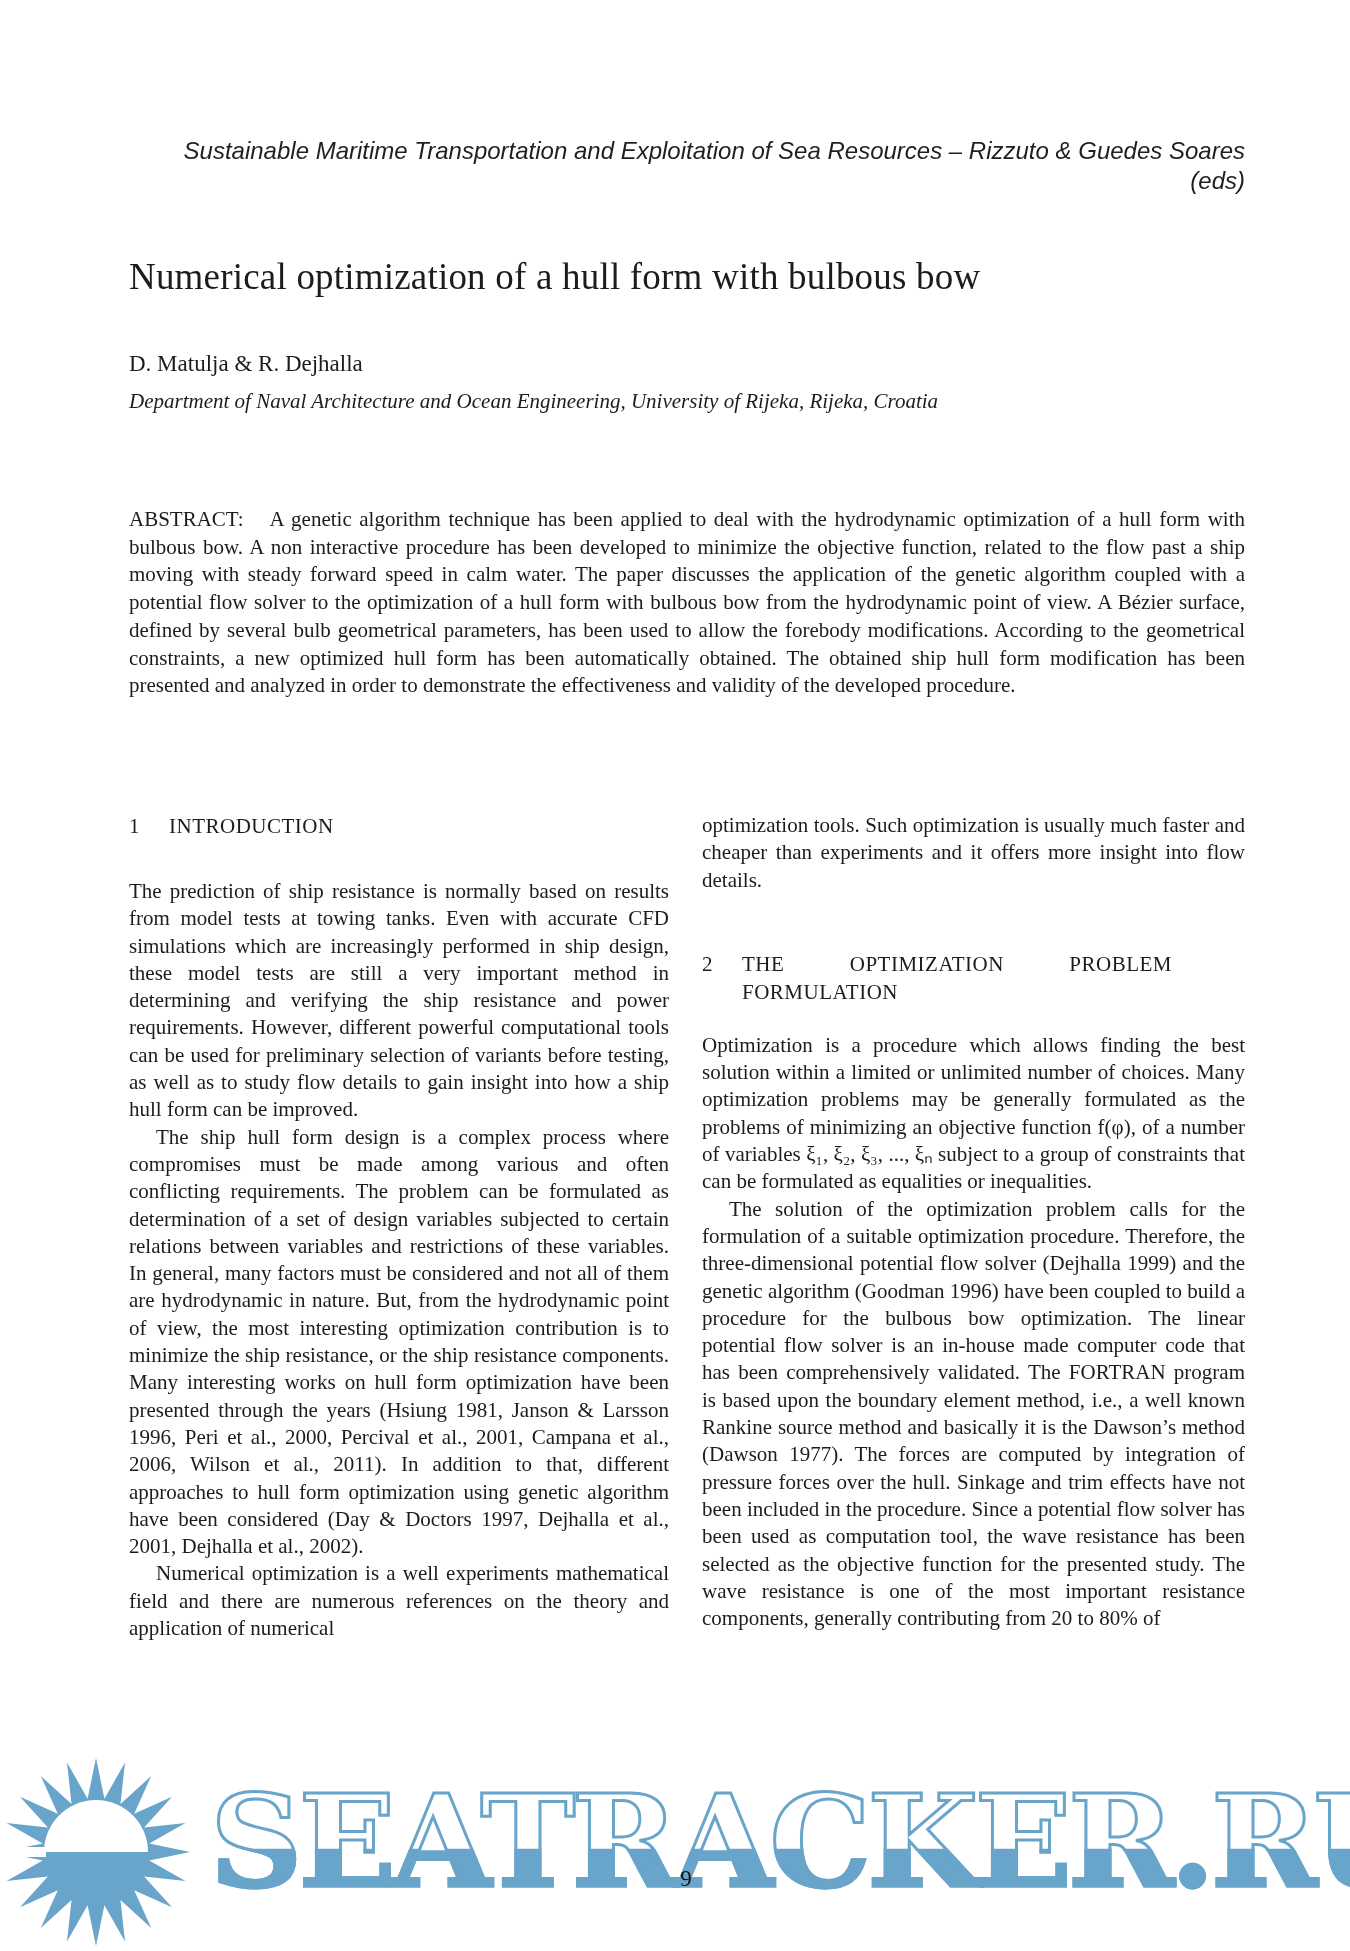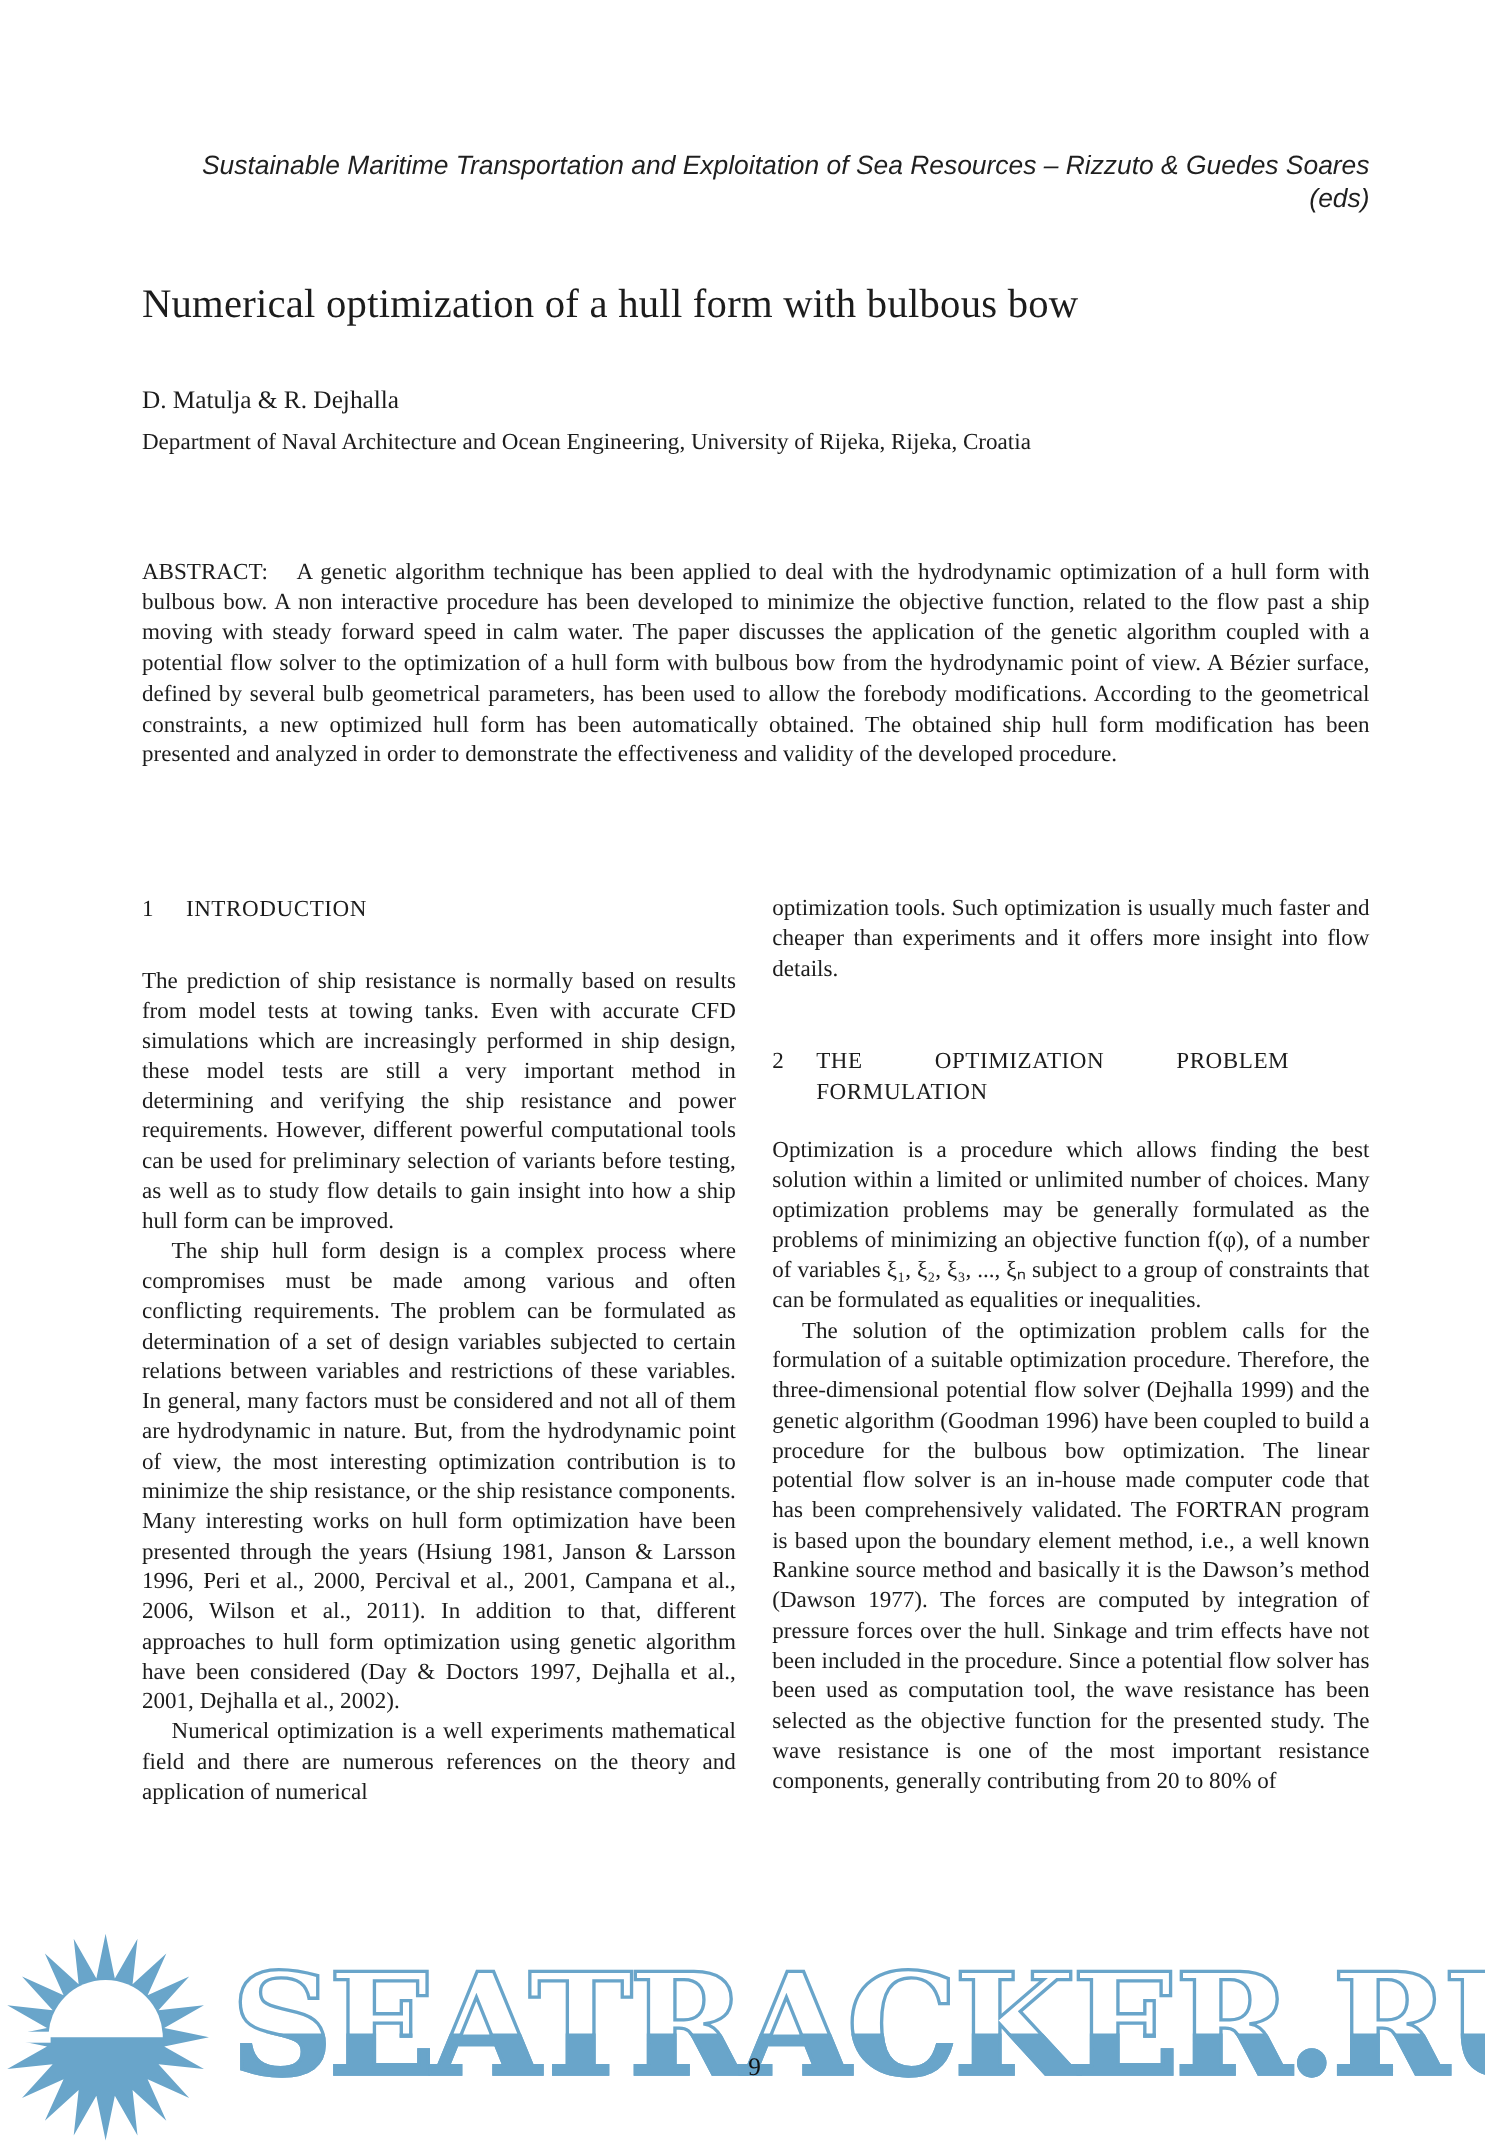--- a/index.html
+++ b/index.html
@@ -13,21 +13,21 @@
   .imprint{
     left:129px;top:136px;width:1116px;text-align:right;
     font-family:"Liberation Sans",sans-serif;font-style:italic;
     font-size:24px;line-height:30px;color:#1f1f1f;
   }
   .paper-title{
     left:129px;top:256px;width:1116px;
     font-size:37px;line-height:1.15;font-weight:normal;letter-spacing:.2px;
   }
   .authors{left:129px;top:351px;width:1116px;font-size:23px;}
-  .affiliation{left:129px;top:389px;width:1116px;font-size:21px;}
+  .affiliation{left:129px;top:389px;width:1116px;font-size:21px;font-style:italic;}
 
   .abstract{
     left:129px;top:506px;width:1116px;
     font-size:21px;line-height:27.7px;text-align:justify;
   }
   .abstract .abstract-label{padding-right:26px;}
 
   .col{font-size:21px;line-height:27.3px;text-align:justify;}
   .col-left{left:129px;top:812px;width:540px;}
   .col-right{left:702px;top:812px;width:543px;}

